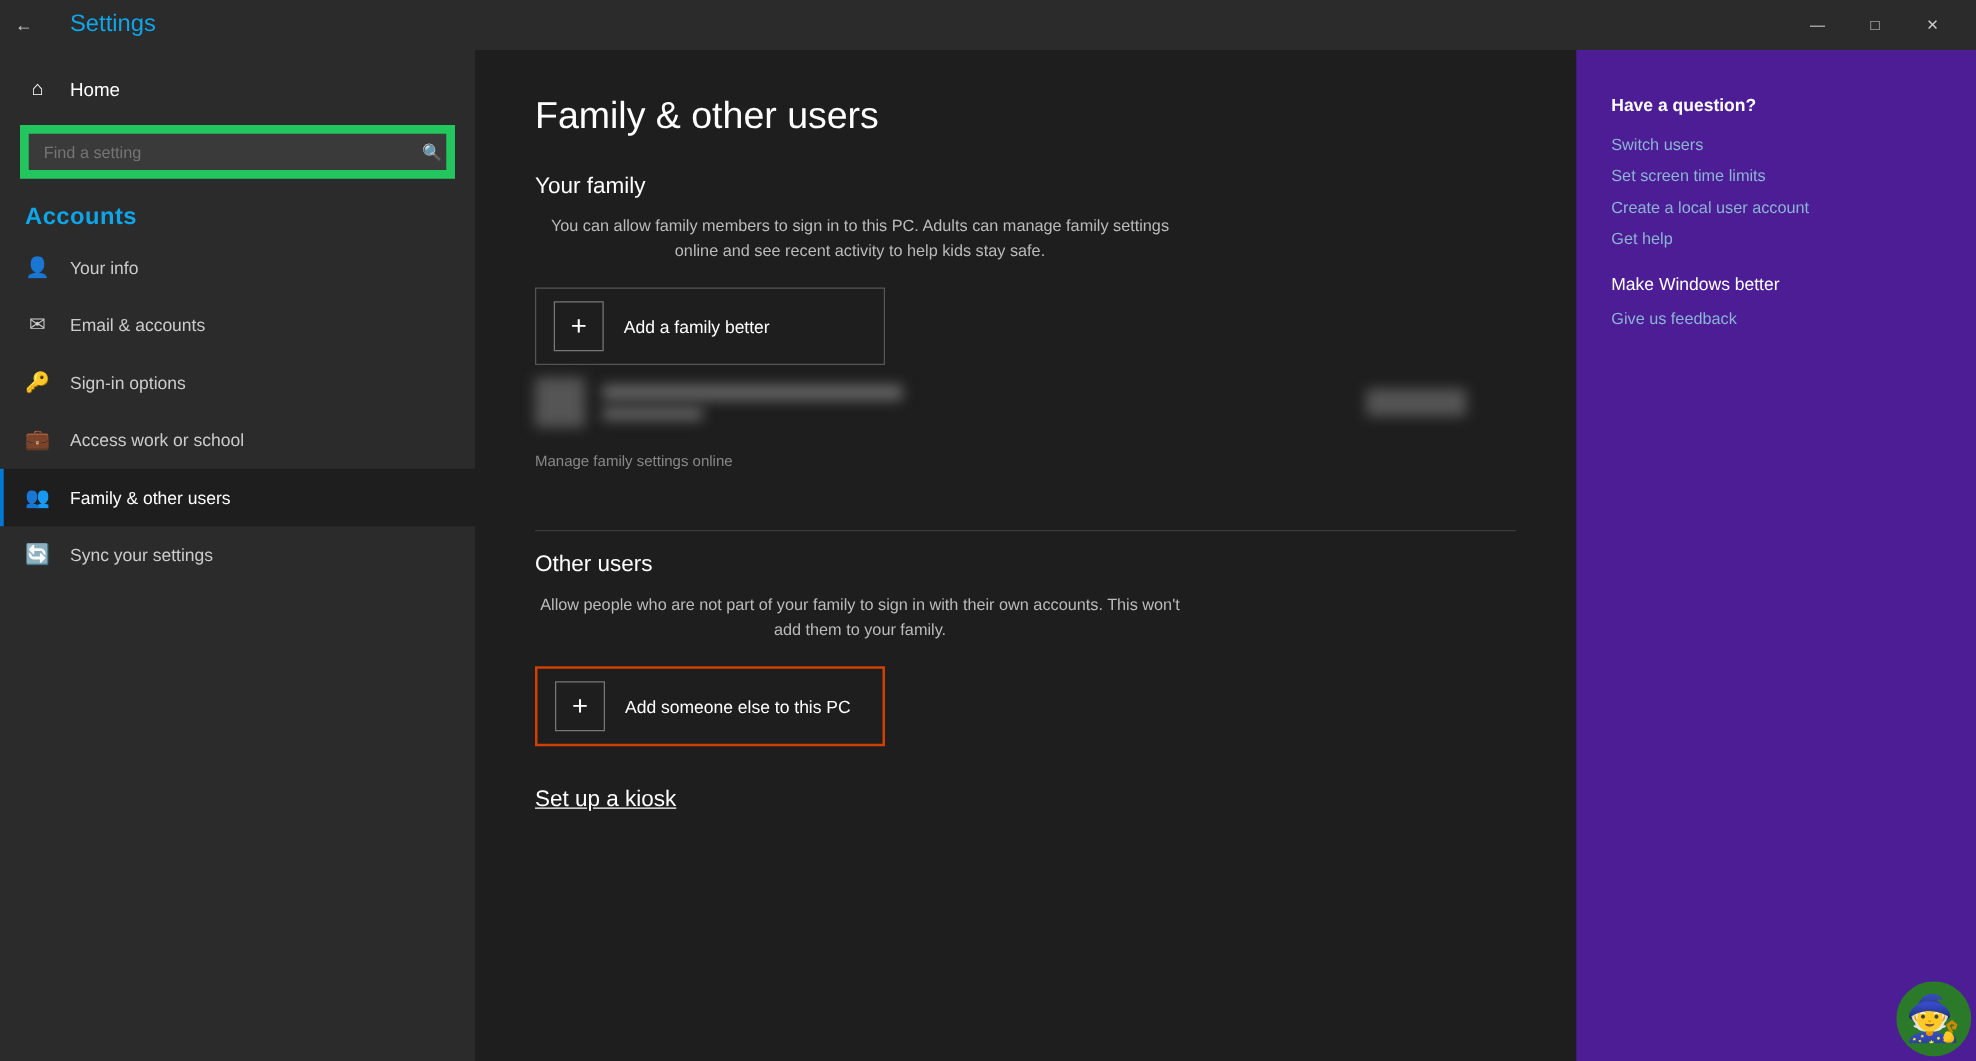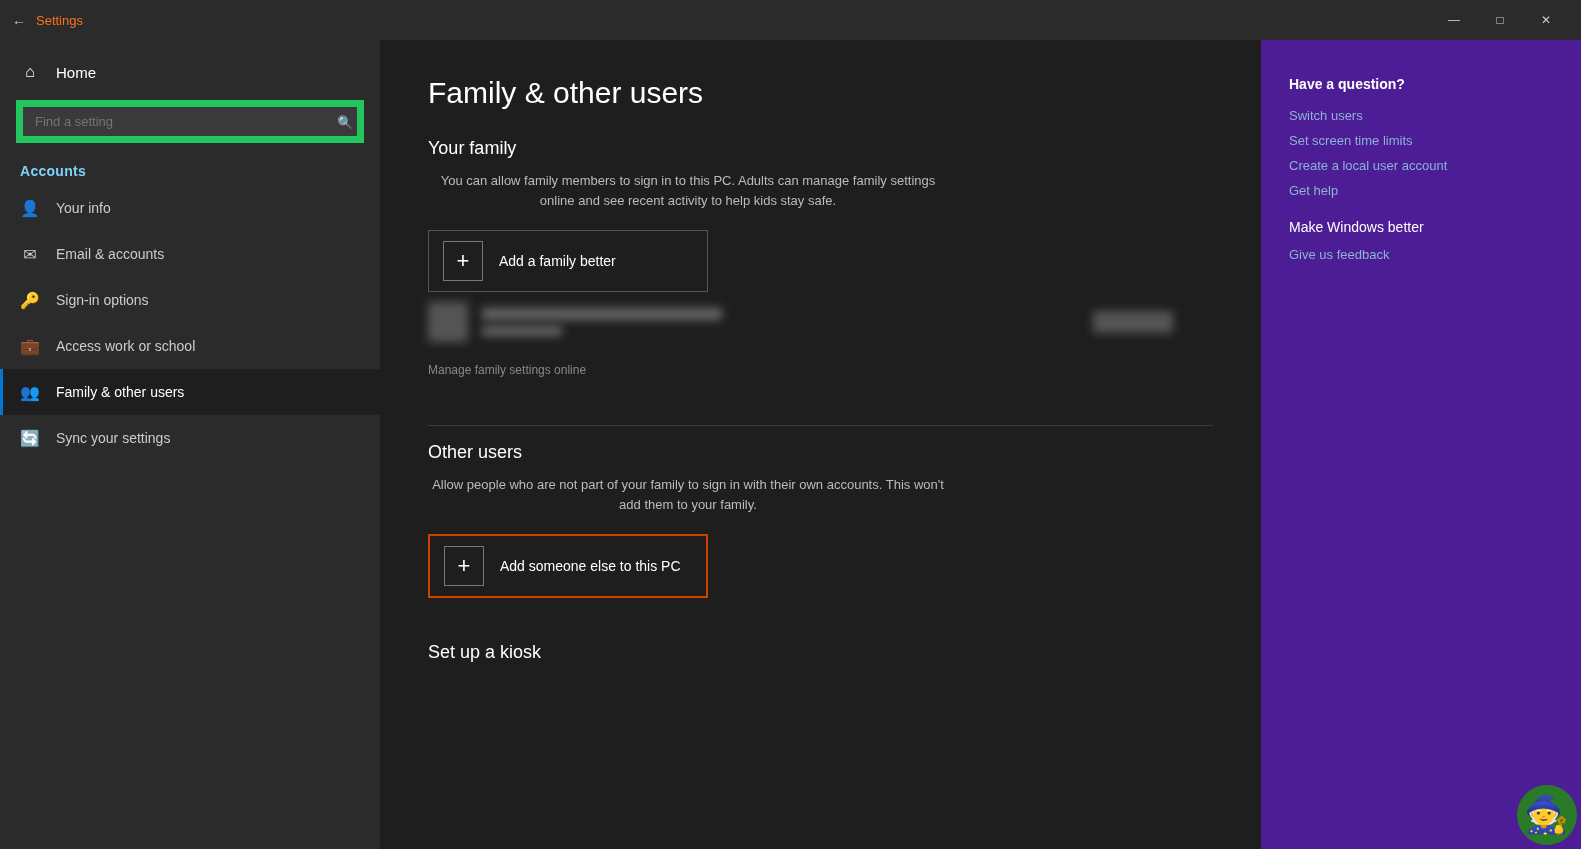--- a/index.html
+++ b/index.html
@@ -23,23 +23,24 @@
       padding: 0 12px;
       flex-shrink: 0;
     }
     .titlebar-back {
       font-size: 14px;
       color: #cccccc;
       cursor: pointer;
       margin-right: 10px;
     }
     .titlebar-title {
-      font-size: 13px;
-      color: #f97316;
+      font-size: 19px;
+      color: #0ea5e9;
       flex: 1;
+      margin-left: 20px;
     }
     .titlebar-controls {
       display: flex;
       gap: 0;
     }
     .titlebar-btn {
       width: 46px;
       height: 40px;
       display: flex;
       align-items: center;
@@ -92,23 +93,23 @@
     .sidebar-search-icon {
       position: absolute;
       right: 10px;
       top: 50%;
       transform: translateY(-50%);
       color: #aaa;
       font-size: 13px;
     }
     .sidebar-section-title {
       padding: 8px 20px 6px 20px;
-      font-size: 14px;
+      font-size: 19px;
       font-weight: 600;
-      color: #7dd3fc;
+      color: #0ea5e9;
       letter-spacing: 0.02em;
     }
     .sidebar-item {
       display: flex;
       align-items: center;
       padding: 13px 20px;
       cursor: pointer;
       gap: 16px;
       font-size: 14px;
       color: #cccccc;
@@ -376,21 +377,21 @@
 
     
     <h2 class="section-title">Other users</h2>
     <p class="section-desc">Allow people who are not part of your family to sign in with their own accounts. This won't add them to your family.</p>
 
     <div class="add-btn highlighted">
       <div class="add-btn-icon">+</div>
       <span>Add someone else to this PC</span>
     </div>
 
-    <div style="margin-top: 44px;">
+    <div style="margin-top: 32px; text-decoration: underline;">
       <h2 class="section-title">Set up a kiosk</h2>
     </div>
   </div>
 
   <div class="right-panel">
     <div class="right-panel-title">Have a question?</div>
     <a class="right-link">Switch users</a>
     <a class="right-link">Set screen time limits</a>
     <a class="right-link">Create a local user account</a>
     <a class="right-link">Get help</a>

